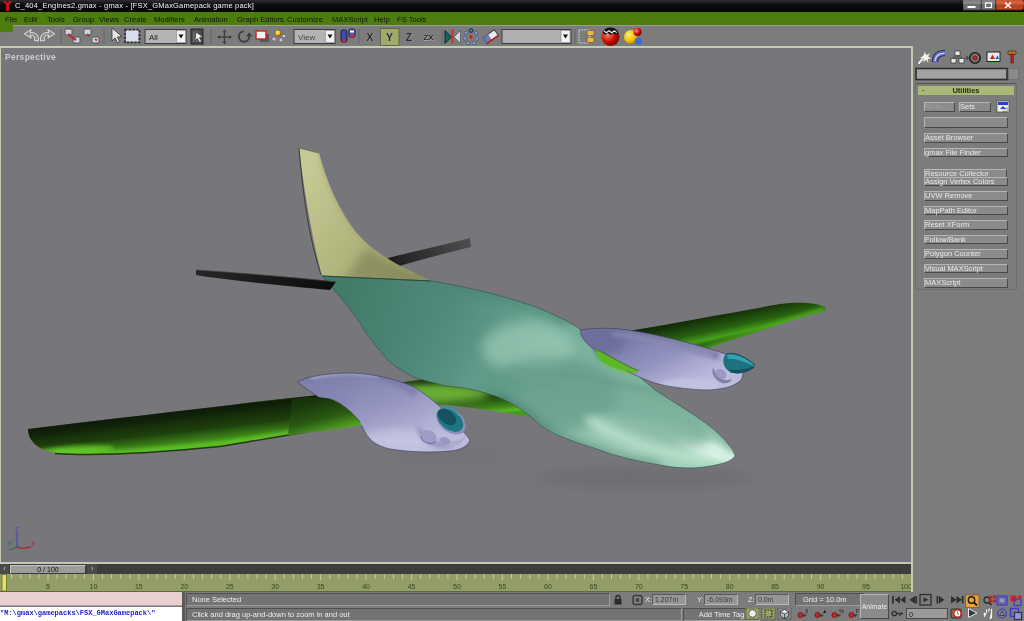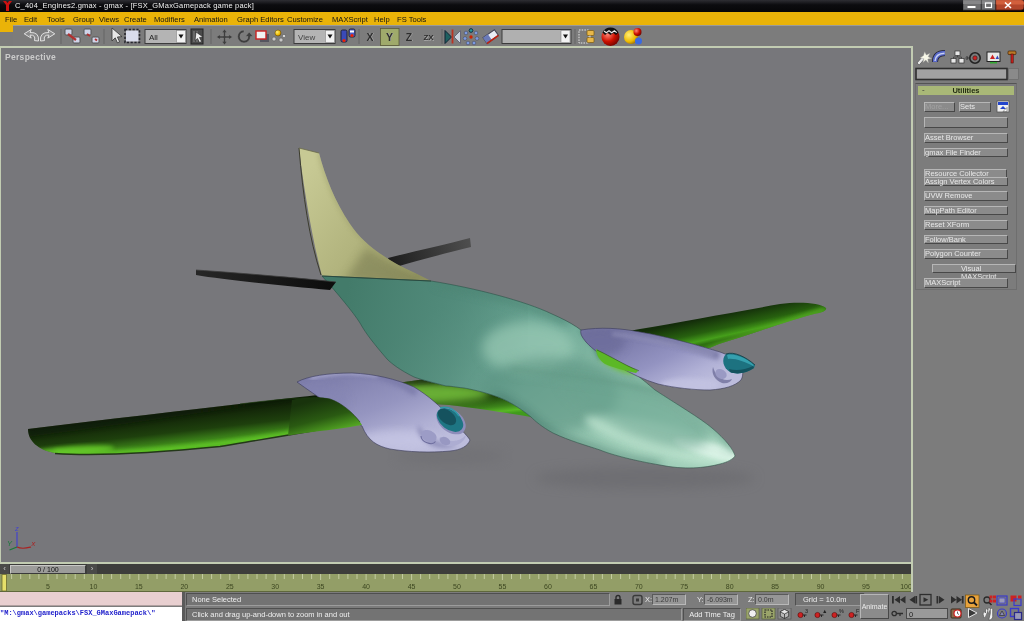--- a/index.html
+++ b/index.html
@@ -4,21 +4,21 @@
 <style>
 html,body{margin:0;padding:0;width:1024px;height:621px;overflow:hidden;background:#7b7b7b;
 font-family:"Liberation Sans",sans-serif;}
 *{box-sizing:border-box;}
 .abs{position:absolute;}
 #app{position:relative;width:1024px;height:621px;}
 
 #title{left:0;top:0;width:1024px;height:12px;background:linear-gradient(180deg,#2e2e33 0%,#0c0c0f 40%,#060608 100%);color:#f0f0f0;font-size:7.5px;}
 #title .txt{left:15px;top:1px;letter-spacing:.2px;}
 
-#menu{left:0;top:12px;width:1024px;height:20px;background:#eab308;color:#141414;font-size:7.6px;}
+#menu{left:0;top:12px;width:1024px;height:20px;background:#4d7c0f;color:#141414;font-size:7.6px;}
 #menu span{position:absolute;top:2.5px;}
 
 #toolbar{left:13px;top:25px;width:1024px;height:21px;background:#7c7c7c;border-top:1px solid #9a9a9a;}
 
 #vframe{left:0;top:46px;width:913px;height:546px;background:#c2ccb2;}
 #viewport{left:1px;top:48px;width:910px;height:514px;background:#77777b;overflow:hidden;}
 #persp{left:4px;top:4px;color:#ccc;font-size:8.5px;font-weight:bold;letter-spacing:.3px;}
 
 #rpanel{left:911px;top:46px;width:113px;height:575px;background:#7c7c7c;}
 
@@ -420,21 +420,21 @@
     <div class="btn3d" style="left:13px;top:71px;width:84px;height:11px;"></div>
     <div class="btn3d" style="left:13px;top:87px;width:84px;height:9.5px;line-height:8px;">Asset Browser</div>
     <div class="btn3d" style="left:13px;top:101.5px;width:84px;height:9.5px;line-height:8px;">gmax File Finder</div>
     <div class="btn3d" style="left:13px;top:123px;width:83px;height:9.5px;line-height:8px;">Resource Collector</div>
     <div class="btn3d" style="left:13px;top:130.5px;width:84px;height:9.5px;line-height:8px;">Assign Vertex Colors</div>
     <div class="btn3d" style="left:13px;top:145px;width:84px;height:9.5px;line-height:8px;">UVW Remove</div>
     <div class="btn3d" style="left:13px;top:159.5px;width:84px;height:9.5px;line-height:8px;">MapPath Editor</div>
     <div class="btn3d" style="left:13px;top:174px;width:84px;height:9.5px;line-height:8px;">Reset XForm</div>
     <div class="btn3d" style="left:13px;top:188.5px;width:84px;height:9.5px;line-height:8px;">Follow/Bank</div>
     <div class="btn3d" style="left:13px;top:203px;width:84px;height:9.5px;line-height:8px;">Polygon Counter</div>
-    <div class="btn3d" style="left:21px;top:217.5px;width:84px;height:9.5px;line-height:8px;padding-left:28px;">Visual MAXScript</div>
+    <div class="btn3d" style="left:13px;top:217.5px;width:84px;height:9.5px;line-height:8px;">Visual MAXScript</div>
     <div class="btn3d" style="left:13px;top:232px;width:84px;height:9.5px;line-height:8px;">MAXScript</div>
   </div>
   <div class="abs" style="left:911px;top:46px;width:2px;height:546px;background:#c2ccb2;"></div>
   <div class="abs" id="tslider">
     <div class="abs" style="left:0;top:0;width:9px;height:10px;background:#4a4a48;color:#c8c8c8;font-size:8px;line-height:9px;text-align:center;">‹</div>
     <div class="abs" style="left:10px;top:0.5px;width:76px;height:9px;background:#9c9c9a;border:1px solid #c8c8c6;border-bottom-color:#3a3a3a;border-right-color:#3a3a3a;color:#111;font-size:7px;text-align:center;line-height:8px;">0 / 100</div>
     <div class="abs" style="left:87px;top:0;width:10px;height:10px;background:#4a4a48;color:#c8c8c8;font-size:8px;line-height:9px;text-align:center;">›</div>
   </div>
   <svg class="abs" id="ruler" viewBox="0 0 911 18">
     <rect x="0" y="0" width="911" height="18" fill="#939e67"></rect>
@@ -582,21 +582,21 @@
       <rect x="24" y="4.5" width="3" height="3" fill="#3a3a3a"></rect>
     </svg>
     <span class="abs" style="left:645px;top:2.5px;color:#e8e8e8;font-size:7.5px;">X:</span>
     <div class="abs" style="left:652px;top:1.5px;width:34px;height:11px;background:#969696;border:1px solid #5a5a5a;border-bottom-color:#b8b8b8;border-right-color:#b8b8b8;color:#3c3c3c;font-size:7px;line-height:10px;padding-left:2px;">1.207m</div>
     <span class="abs" style="left:697px;top:2.5px;color:#e8e8e8;font-size:7.5px;">Y:</span>
     <div class="abs" style="left:704px;top:1.5px;width:34px;height:11px;background:#969696;border:1px solid #5a5a5a;border-bottom-color:#b8b8b8;border-right-color:#b8b8b8;color:#3c3c3c;font-size:7px;line-height:10px;padding-left:2px;">-6.093m</div>
     <span class="abs" style="left:748px;top:2.5px;color:#e8e8e8;font-size:7.5px;">Z:</span>
     <div class="abs" style="left:755px;top:1.5px;width:34px;height:11px;background:#969696;border:1px solid #5a5a5a;border-bottom-color:#b8b8b8;border-right-color:#b8b8b8;color:#3c3c3c;font-size:7px;line-height:10px;padding-left:2px;">0.0m</div>
     <div class="fld" style="left:795px;top:1px;width:70px;height:13px;line-height:12px;padding-left:7px;">Grid = 10.0m</div>
 
-    <div class="fld" style="left:683px;top:15.5px;width:58px;height:13px;line-height:12px;text-align:center;">Add Time Tag</div>
+    <div class="fld" style="left:683px;top:15.5px;width:77px;height:13px;line-height:12px;text-align:center;">Add Time Tag</div>
     <svg class="abs" style="left:746px;top:16px" width="50" height="12" viewBox="0 0 50 12">
       <rect x="0" y="0" width="13" height="11" fill="#9aa46a" stroke="#55603a" stroke-width="0.7"></rect>
       <circle cx="6.5" cy="5.5" r="3.8" fill="#f0f0f0" stroke="#333" stroke-width="0.7"></circle>
       <rect x="16" y="0" width="13" height="11" fill="#9aa46a" stroke="#55603a" stroke-width="0.7"></rect>
       <rect x="19" y="2" width="7" height="7" fill="none" stroke="#222" stroke-width="1.2" stroke-dasharray="1.5 1"></rect>
       <rect x="32" y="0" width="13" height="11" fill="#8a8a8a" stroke="#555" stroke-width="0.7"></rect>
       <path d="M38.5 1.5 l4.2 2.2 v4.6 l-4.2 2.2 l-4.2 -2.2 v-4.6 z" fill="#b8b8b8" stroke="#222" stroke-width="0.7"></path>
       <path d="M34.3 3.7 l4.2 2.2 l4.2 -2.2 M38.5 5.9 v4.6" fill="none" stroke="#222" stroke-width="0.7"></path>
       <path d="M38.5 1.5 l4.2 2.2 l-4.2 2.2 l-4.2 -2.2 z" fill="#e8e8e8" stroke="#222" stroke-width="0.5"></path>
     </svg>

